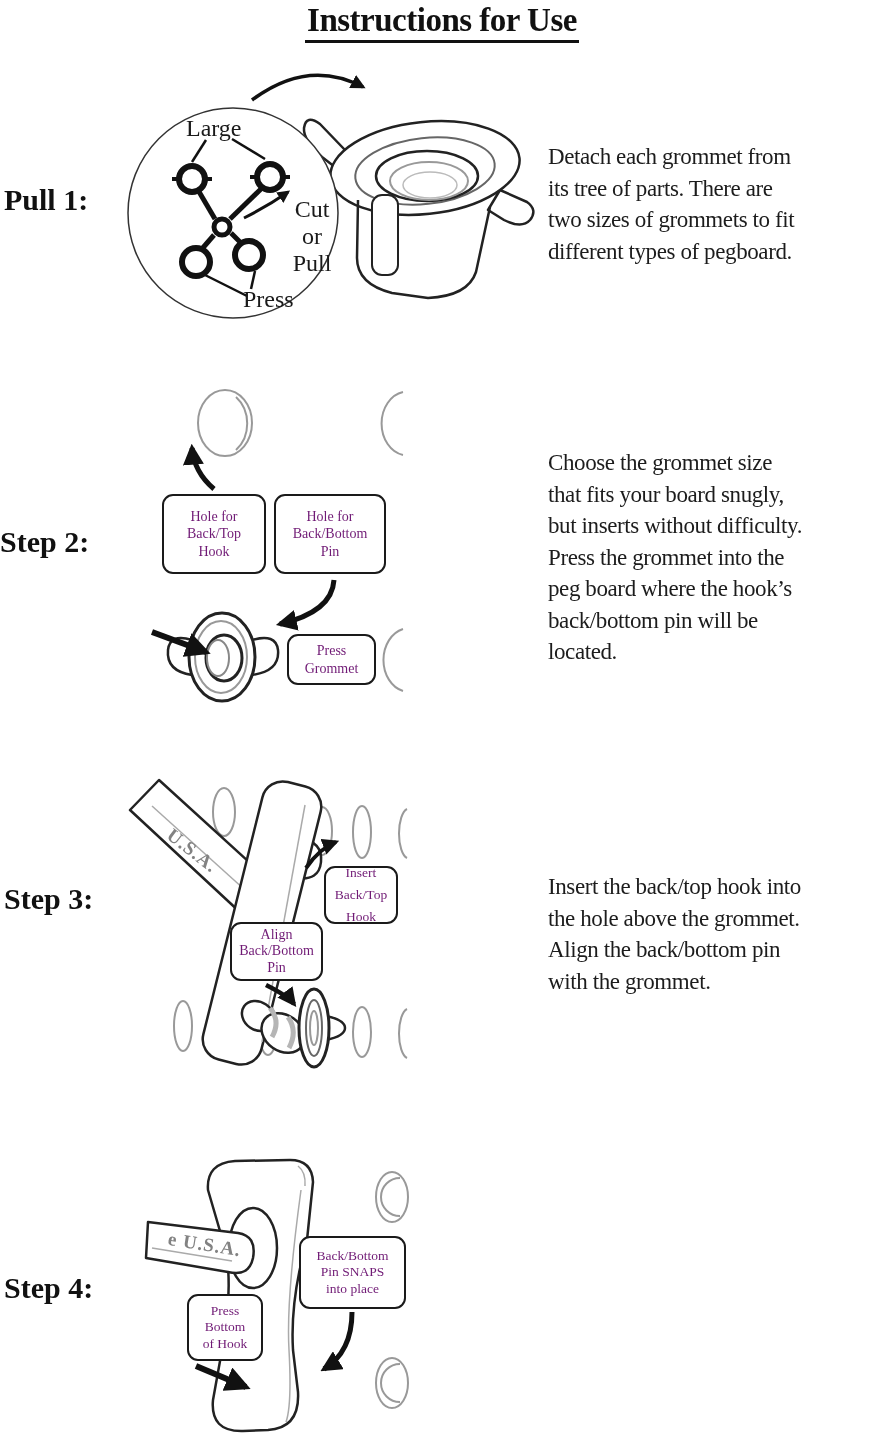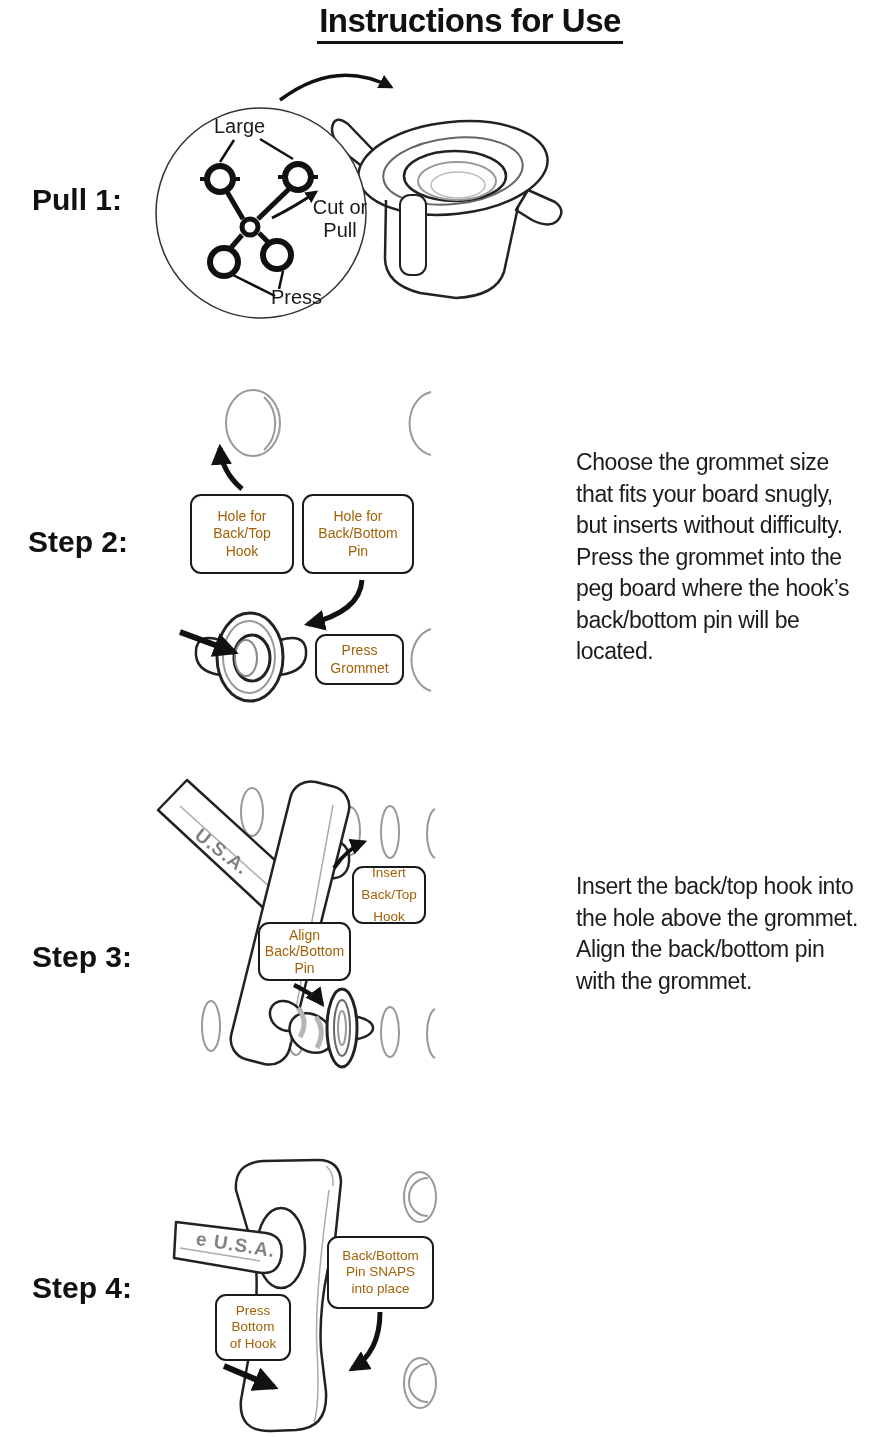--- a/index.html
+++ b/index.html
@@ -1,27 +1,27 @@
 <!DOCTYPE html>
 <html><head>
 <meta charset="utf-8">
 <style>
   html,body{margin:0;padding:0;background:#fff;overflow:hidden;}
   #page{position:relative;width:716px;height:1437px;background:#ffffff;
-        font-family:Liberation Sans, sans-serif;color:#1a1a1a;margin-left:28px;}
+        font-family:Liberation Serif, serif;color:#1a1a1a;}
   .abs{position:absolute;}
   .title-wrap{position:absolute;top:2px;left:0;width:884px;text-align:center;}
   .title{display:inline-block;font-size:33px;font-weight:bold;color:#111;
          border-bottom:3.5px solid #111;padding:0 2px 1px 2px;letter-spacing:-0.5px;}
   .step-label{font-size:30px;font-weight:bold;color:#111;white-space:pre;}
   .desc{font-size:23px;line-height:31.5px;letter-spacing:-0.4px;white-space:pre;color:#1c1c1c;}
   .callout{position:absolute;border:2.5px solid #1a1a1a;border-radius:11px;background:#fff;
            display:flex;align-items:center;justify-content:center;text-align:center;
-           white-space:pre-line;font-size:14px;line-height:17.5px;color:#a16207;z-index:5;}
-  .flabel{font-size:20px;color:#1a1a1a;white-space:pre-line;text-align:center;z-index:4;}
+           white-space:pre-line;font-size:14px;line-height:17.5px;color:#701a75;z-index:5;}
+  .flabel{font-size:24px;color:#1a1a1a;white-space:pre-line;text-align:center;z-index:4;}
   .usa{color:#828282;font-weight:bold;letter-spacing:1px;font-size:19px;z-index:4;}
   svg{position:absolute;left:0;top:0;z-index:1;}
 </style>
 </head>
 <body>
 
 <div id="page">
 
   <svg width="884" height="1437" viewBox="0 0 884 1437">
     <defs>
@@ -132,23 +132,27 @@
       <path d="M196,1366 L246,1387" fill="none" stroke="#111" stroke-width="6" marker-end="url(#ah)"></path>
     </g>
   </svg>
 
   <div class="title-wrap">
     <span class="title">Instructions for Use</span>
   </div>
 
   <div class="abs step-label" style="left:4px;top:183px;">Pull 1:</div>
   <div class="abs step-label" style="left:0;top:525px;">Step 2:</div>
-  <div class="abs step-label" style="left:4px;top:940px;">Step 3:</div>
+  <div class="abs step-label" style="left:4px;top:882px;">Step 3:</div>
   <div class="abs step-label" style="left:4px;top:1271px;">Step 4:</div>
 
+  <div class="abs desc" style="left:548px;top:141px;">Detach each grommet from
+its tree of parts. There are
+two sizes of grommets to fit
+different types of pegboard.</div>
   <div class="abs desc" style="left:548px;top:447px;">Choose the grommet size
 that fits your board snugly,
 but inserts without difficulty.
 Press the grommet into the
 peg board where the hook’s
 back/bottom pin will be
 located.</div>
   <div class="abs desc" style="left:548px;top:871px;">Insert the back/top hook into
 the hole above the grommet.
 Align the back/bottom pin

